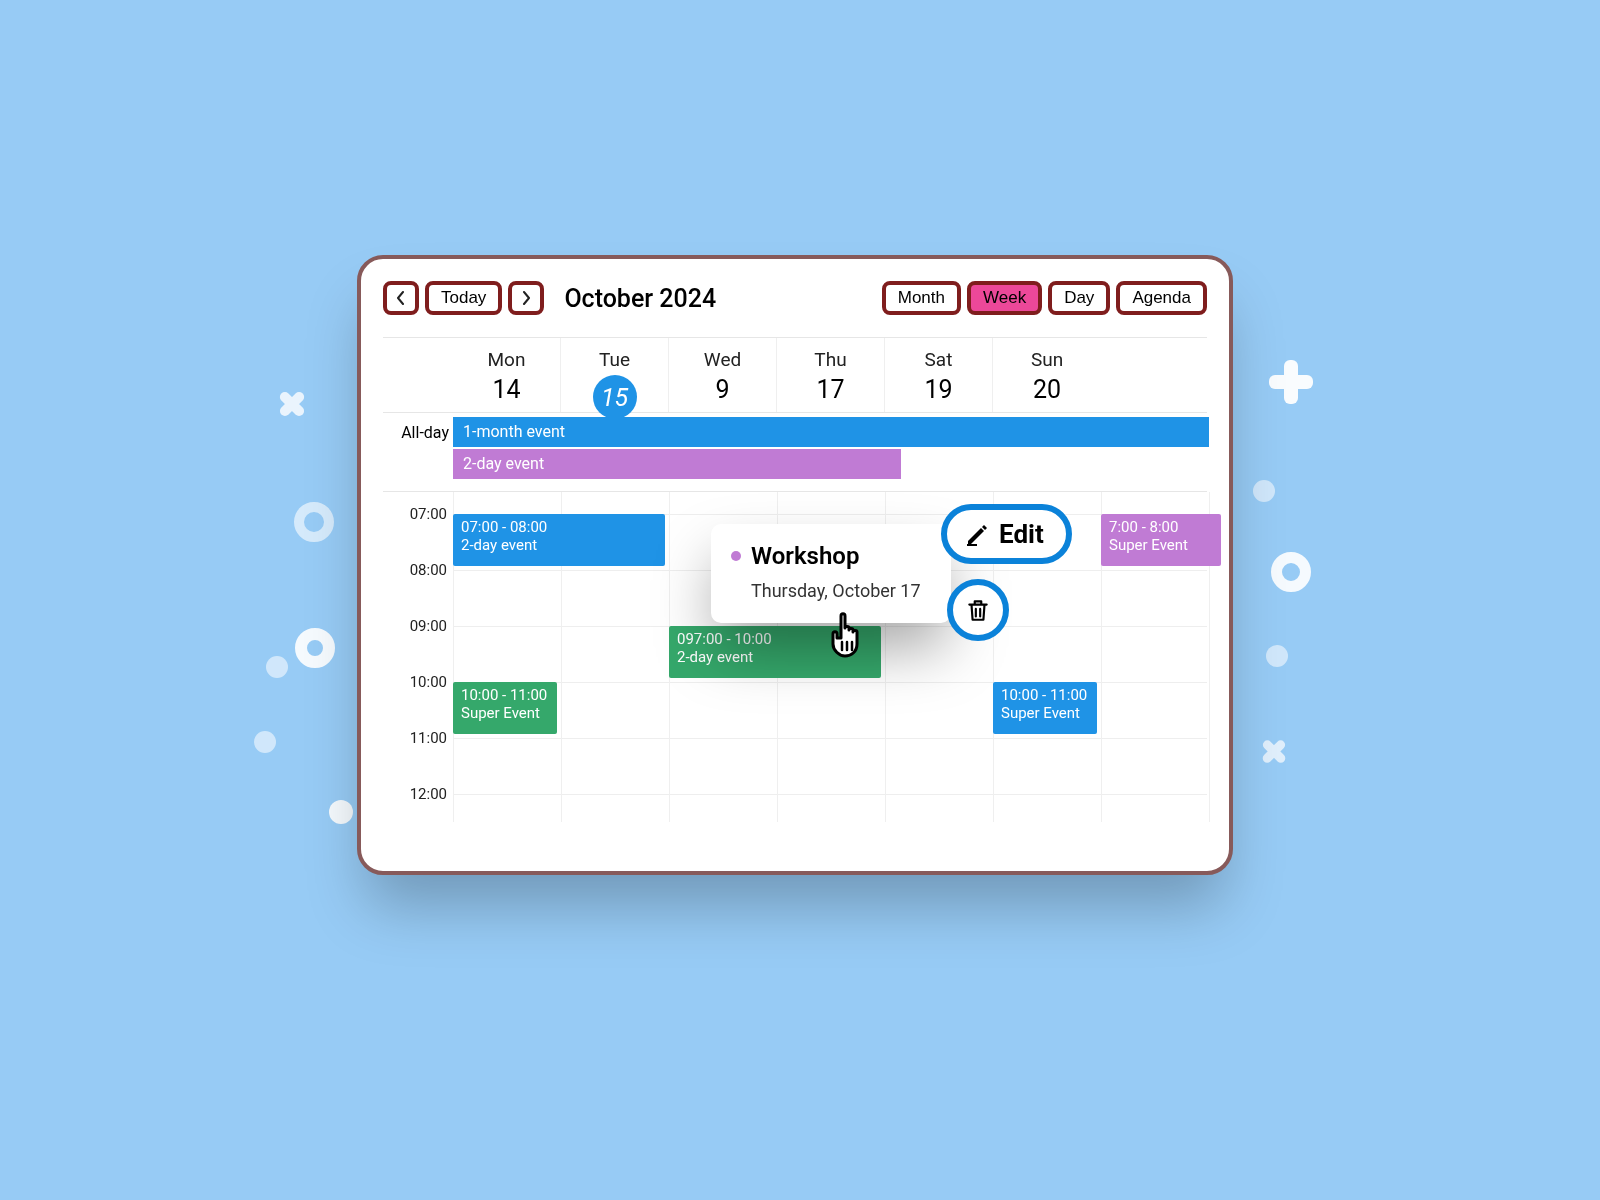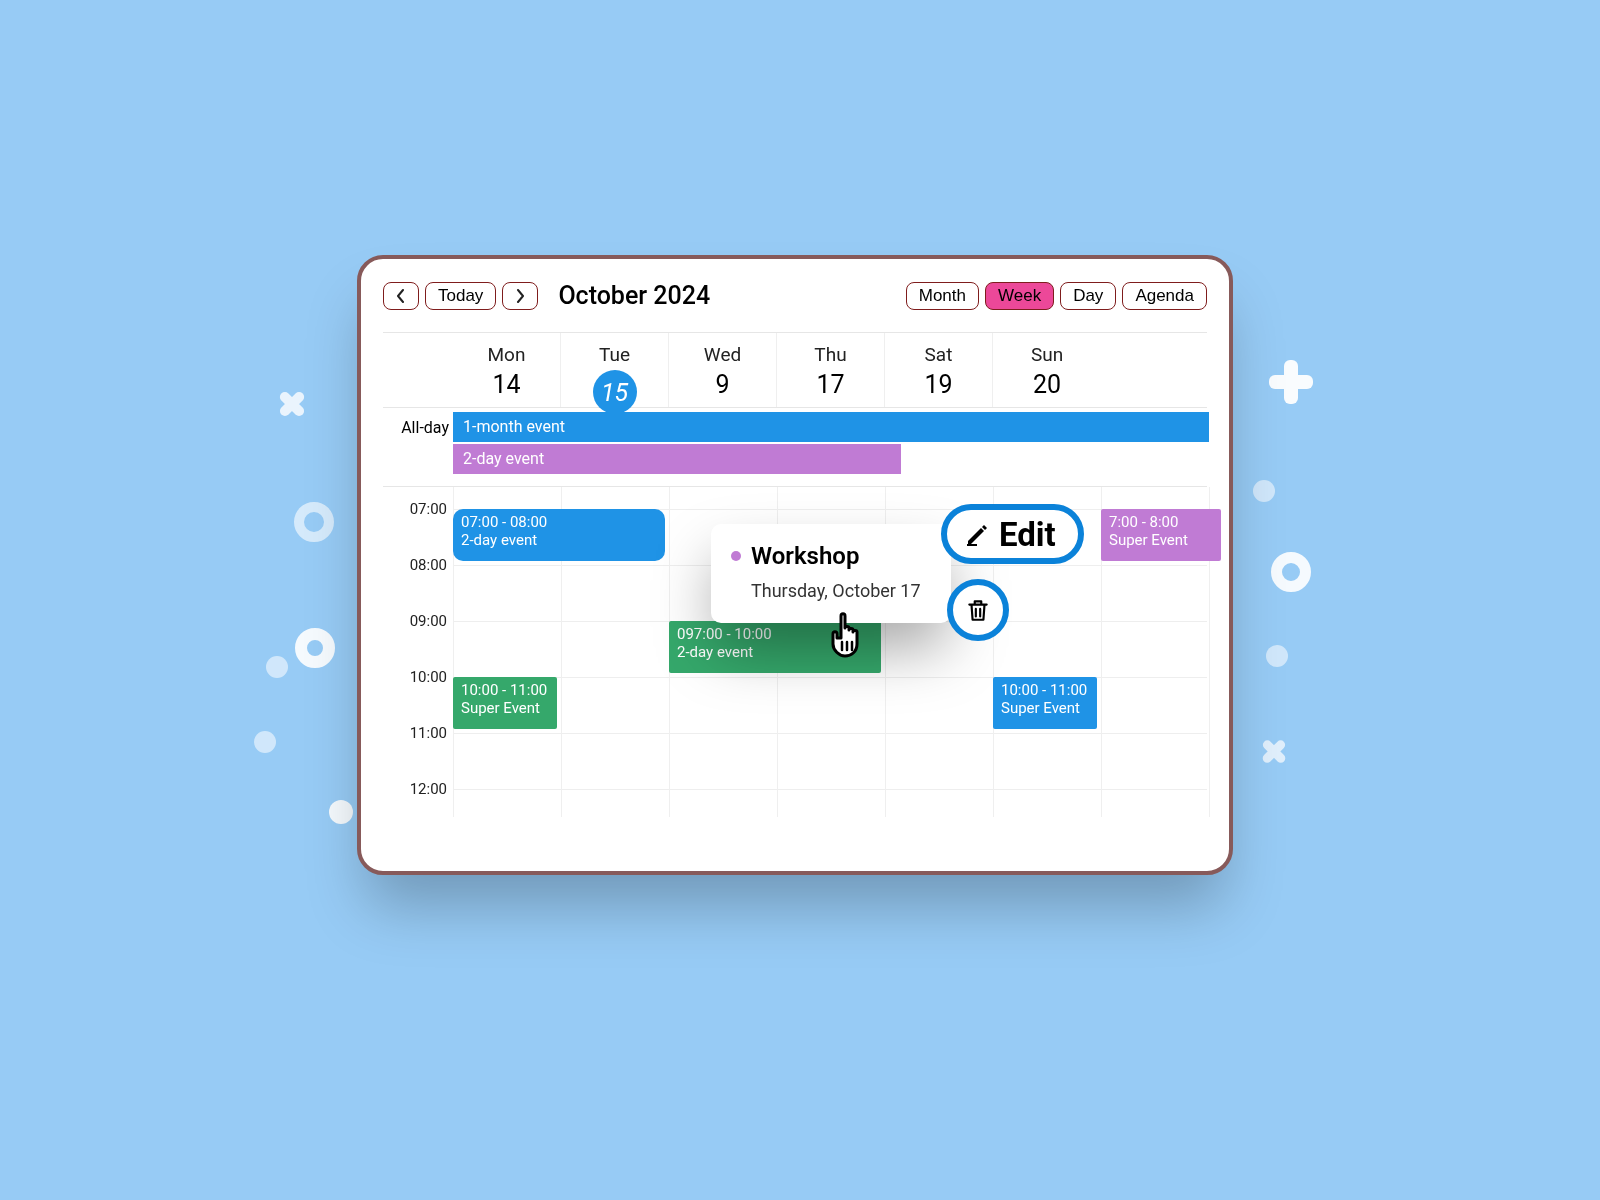--- a/index.html
+++ b/index.html
@@ -41,24 +41,24 @@
     box-shadow: 0 40px 60px -10px rgba(0,0,0,0.25);
     padding: 22px 22px 22px 22px;
   }
 
   .toolbar {
     display: flex;
     align-items: center;
     gap: 6px;
   }
   .btn {
-    border: 1px solid #7f1d1d;
+    border: 4px solid #7f1d1d;
     background: #fff;
     border-radius: 8px;
-    height: 28px;
+    height: 34px;
     display: inline-flex;
     align-items: center;
     justify-content: center;
     font-size: 17px;
     padding: 0 12px;
     cursor: pointer;
     text-align: center;
   }
   .btn.icon { width: 36px; padding: 0; }
   .btn.active { background: #ec4899; }
@@ -176,21 +176,21 @@
 
   .edit-btn {
     position: absolute;
     left: 580px; top: 245px;
     background: #fff;
     border: 6px solid #0b82d9;
     border-radius: 999px;
     height: 60px;
     padding: 0 22px 0 18px;
     display: flex; align-items: center; gap: 10px;
-    font-size: 33px; font-weight: 700;
+    font-size: 26px; font-weight: 700;
     cursor: pointer;
     justify-content: space-between;
   }
   .delete-btn {
     position: absolute;
     left: 586px; top: 320px;
     width: 62px; height: 62px;
     background: #fff;
     border: 6px solid #0b82d9;
     border-radius: 50%;
@@ -301,21 +301,21 @@
 
         <div class="vline" style="left:0px;"></div>
         <div class="vline" style="left:108px;"></div>
         <div class="vline" style="left:216px;"></div>
         <div class="vline" style="left:324px;"></div>
         <div class="vline" style="left:432px;"></div>
         <div class="vline" style="left:540px;"></div>
         <div class="vline" style="left:648px;"></div>
         <div class="vline" style="left:756px;"></div>
 
-        <div class="event ev-blue" style="left:0px; top:22px; width:212px; height:52px;border-radius:10px;">
+        <div class="event ev-blue" style="left:0px; top:22px; width:212px; height:52px;">
           <span class="time">07:00 - 08:00</span>
           <span class="name">2-day event</span>
         </div>
         <div class="event ev-green" style="left:216px; top:134px; width:212px; height:52px;">
           <span class="time">097:00 - 10:00</span>
           <span class="name">2-day event</span>
         </div>
         <div class="event ev-green" style="left:0px; top:190px; width:104px; height:52px;">
           <span class="time">10:00 - 11:00</span>
           <span class="name">Super Event</span>

